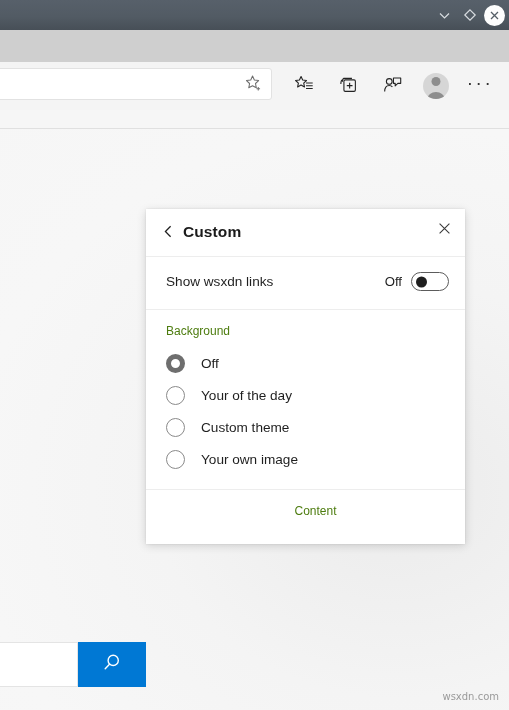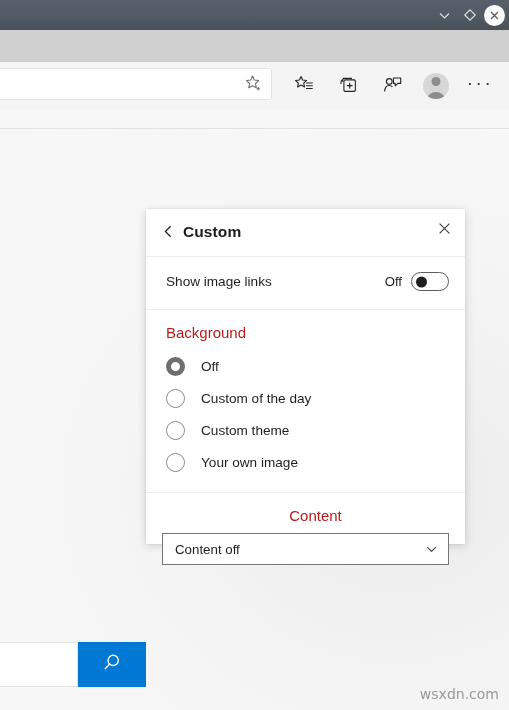--- a/index.html
+++ b/index.html
@@ -257,22 +257,22 @@
   }
 
   .section-bg {
     position: relative;
     padding-top: 14px;
     border-bottom: 1px solid #ededed;
     padding-bottom: 14px;
   }
   .section-title {
     margin-left: 20px;
-    font-size: 15px;
-    color: #b91c1c;
+    font-size: 12px;
+    color: #4d7c0f;
     margin-bottom: 9px;
   }
   .radio-row {
     height: 32px;
     display: flex;
     align-items: center;
     padding-left: 20px;
     cursor: pointer;
   }
   .radio {
@@ -316,21 +316,21 @@
     position: absolute;
     right: 9px; top: 50%;
     transform: translateY(-50%);
     display: flex;
   }
 
   
   .watermark {
     position: absolute;
     right: 10px; bottom: 8px;
-    font-size: 14px;
+    font-size: 10px;
     color: #9a9a9a;
     font-family: "DejaVu Sans", sans-serif;
   }
 </style>
 </head>
 <body>
 
 <div id="screen">
 
   <div class="titlebar">
@@ -453,57 +453,49 @@
       <div class="panel-close">
         <span>
           <svg width="13" height="13" viewBox="0 0 13 13">
               <path d="M1.6 1.6 L11.4 11.4 M11.4 1.6 L1.6 11.4" stroke="#3b3b3b" stroke-width="1.1" fill="none"></path>
             </svg>
         </span>
       </div>
     </div>
 
     <div class="row-quicklinks">
-      <div class="row-label">Show image links</div>
+      <div class="row-label">Show wsxdn links</div>
       <div class="toggle-wrap">
         <span class="toggle-state">Off</span>
         <div class="toggle">
           <div class="knob"></div>
         </div>
       </div>
     </div>
 
     <div class="section-bg">
       <div class="section-title">Background</div>
 
       <div class="radio-row">
         <div class="radio checked"></div>
         <div class="radio-label">Off</div>
       </div>
       <div class="radio-row">
         <div class="radio"></div>
-        <div class="radio-label">Custom of the day</div>
+        <div class="radio-label">Your of the day</div>
       </div>
       <div class="radio-row">
         <div class="radio"></div>
         <div class="radio-label">Custom theme</div>
       </div>
       <div class="radio-row">
         <div class="radio"></div>
         <div class="radio-label">Your own image</div>
       </div>
     </div>
 
     <div class="section-content">
       <div class="section-title">Content</div>
-      <div class="select">
-        <span class="select-value">Content off</span>
-        <span class="select-chev">
-          <svg width="15" height="15" viewBox="0 0 15 15">
-              <path d="M3.2 5.6 L7.5 9.9 L11.8 5.6" fill="none" stroke="#4a4a4a" stroke-width="1.15"></path>
-            </svg>
-        </span>
-      </div>
     </div>
 
   </div>
 
 </div>
 
 </body></html>

